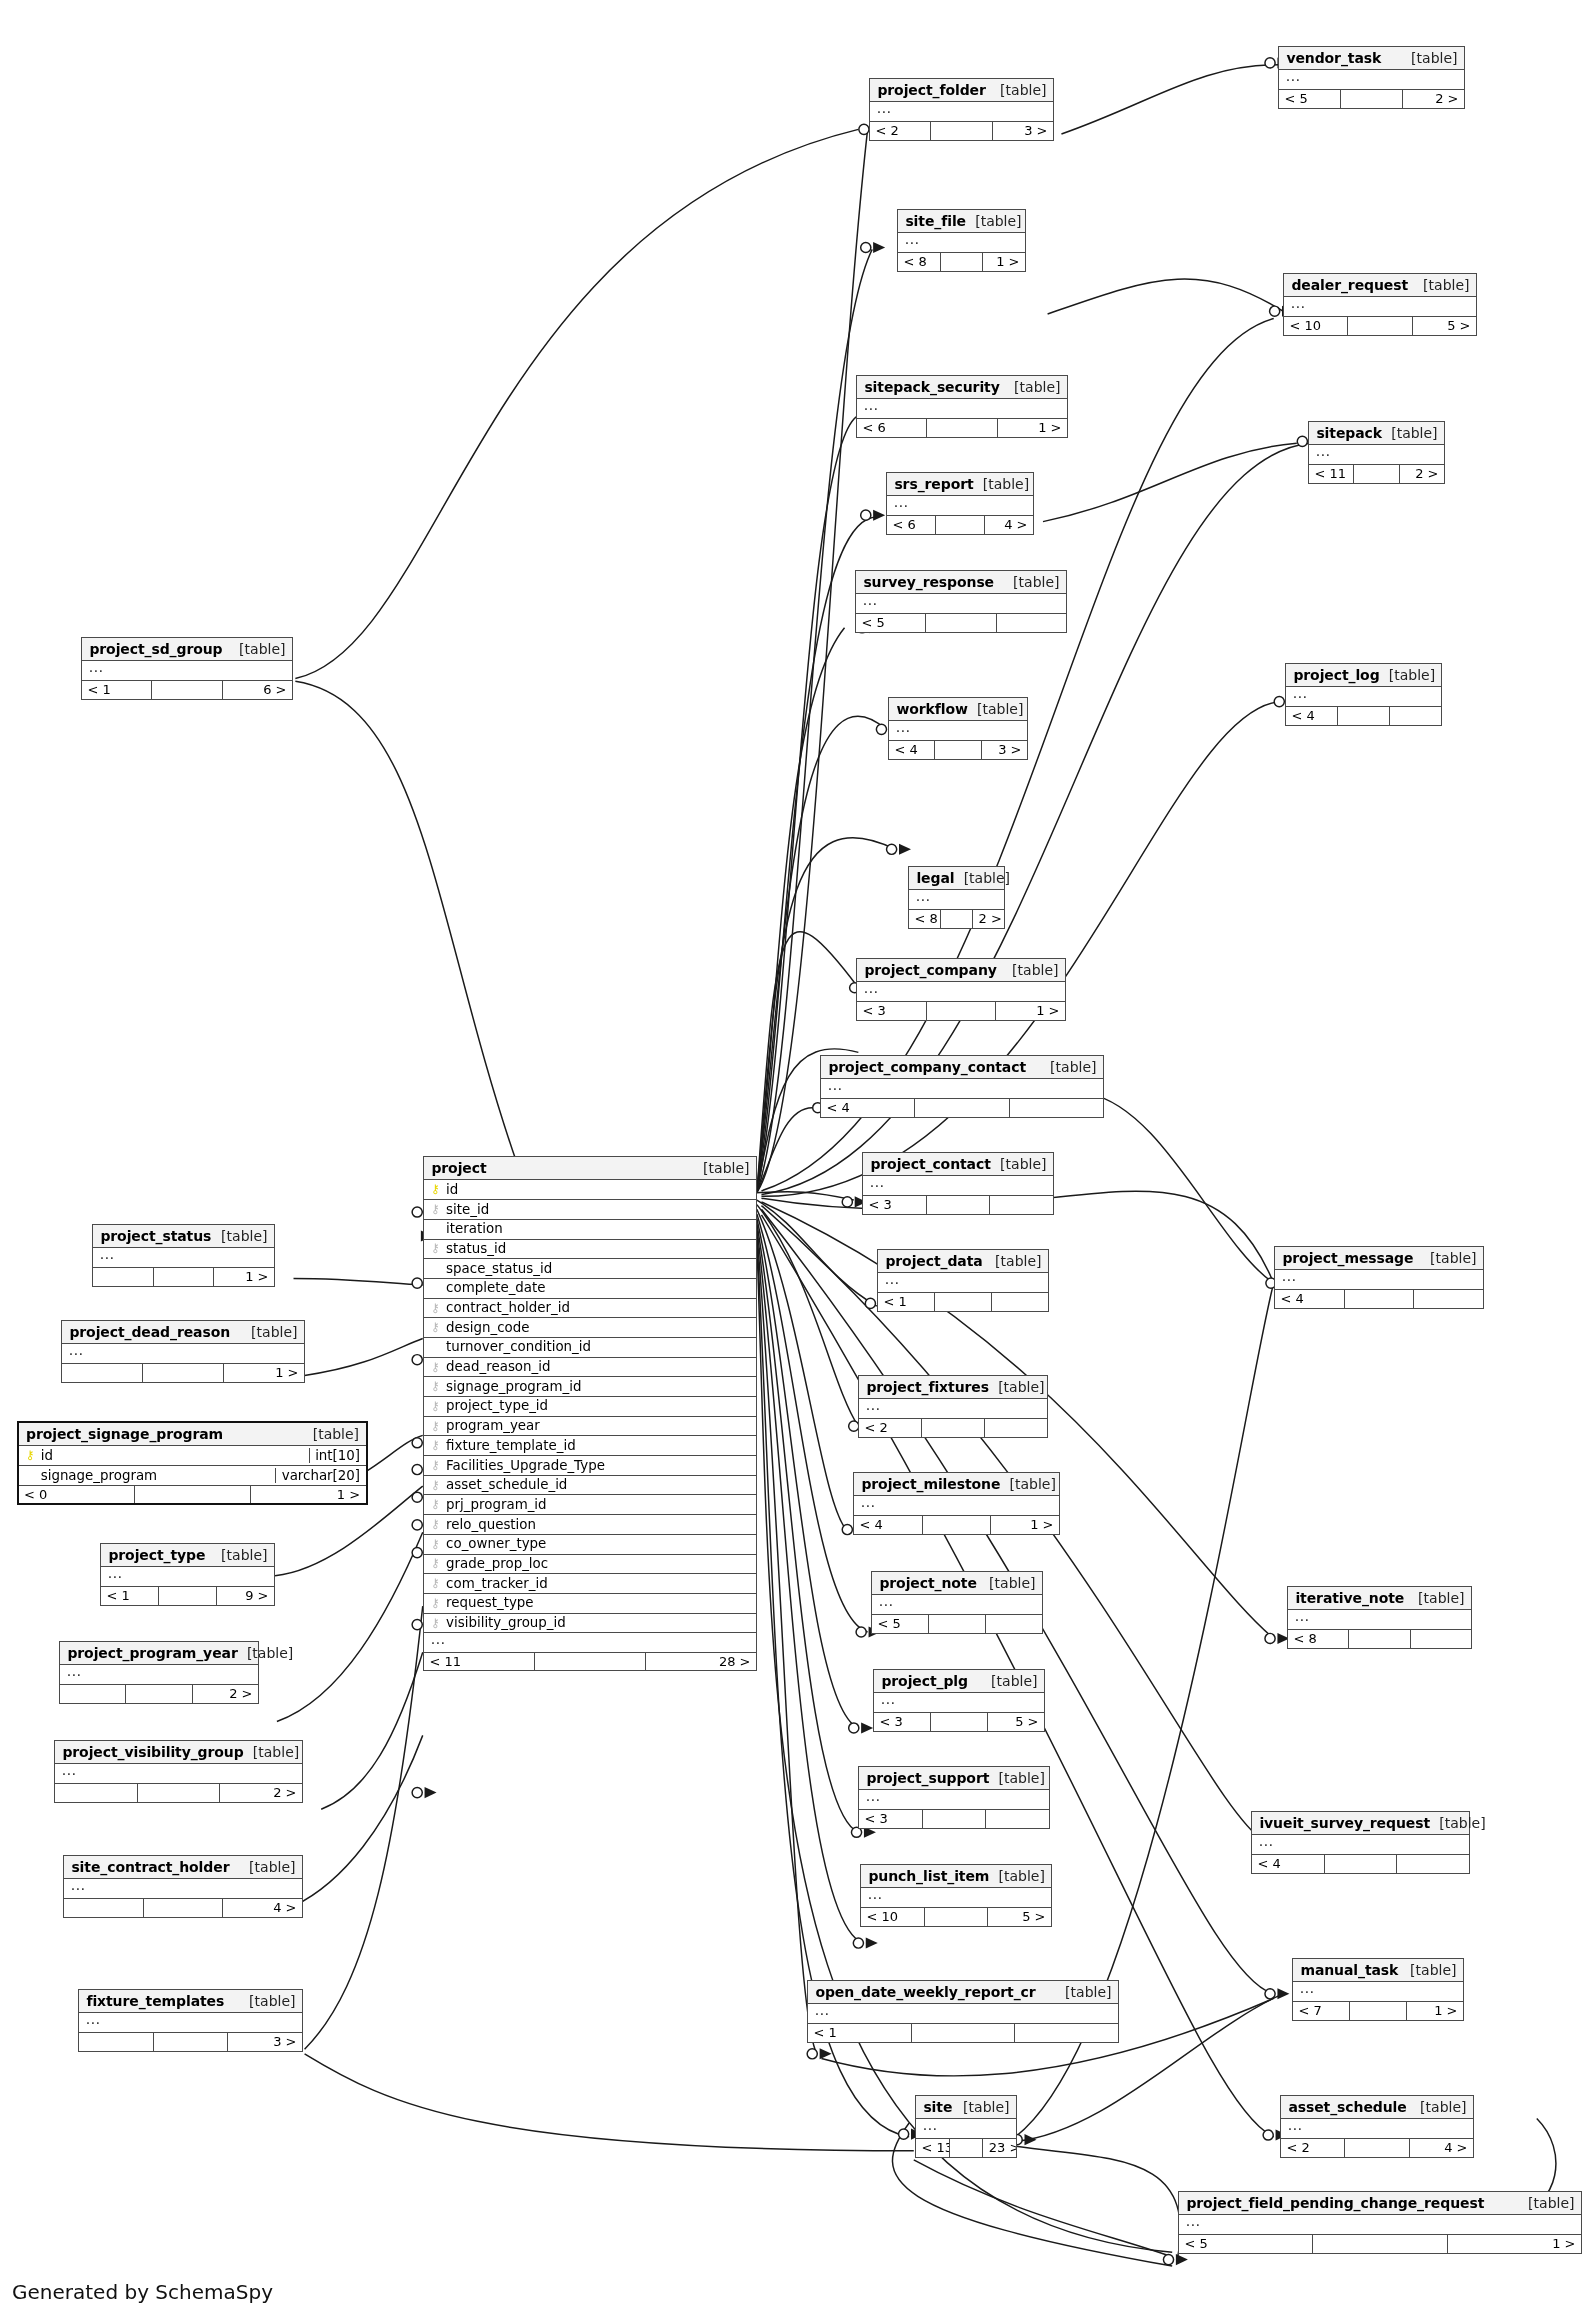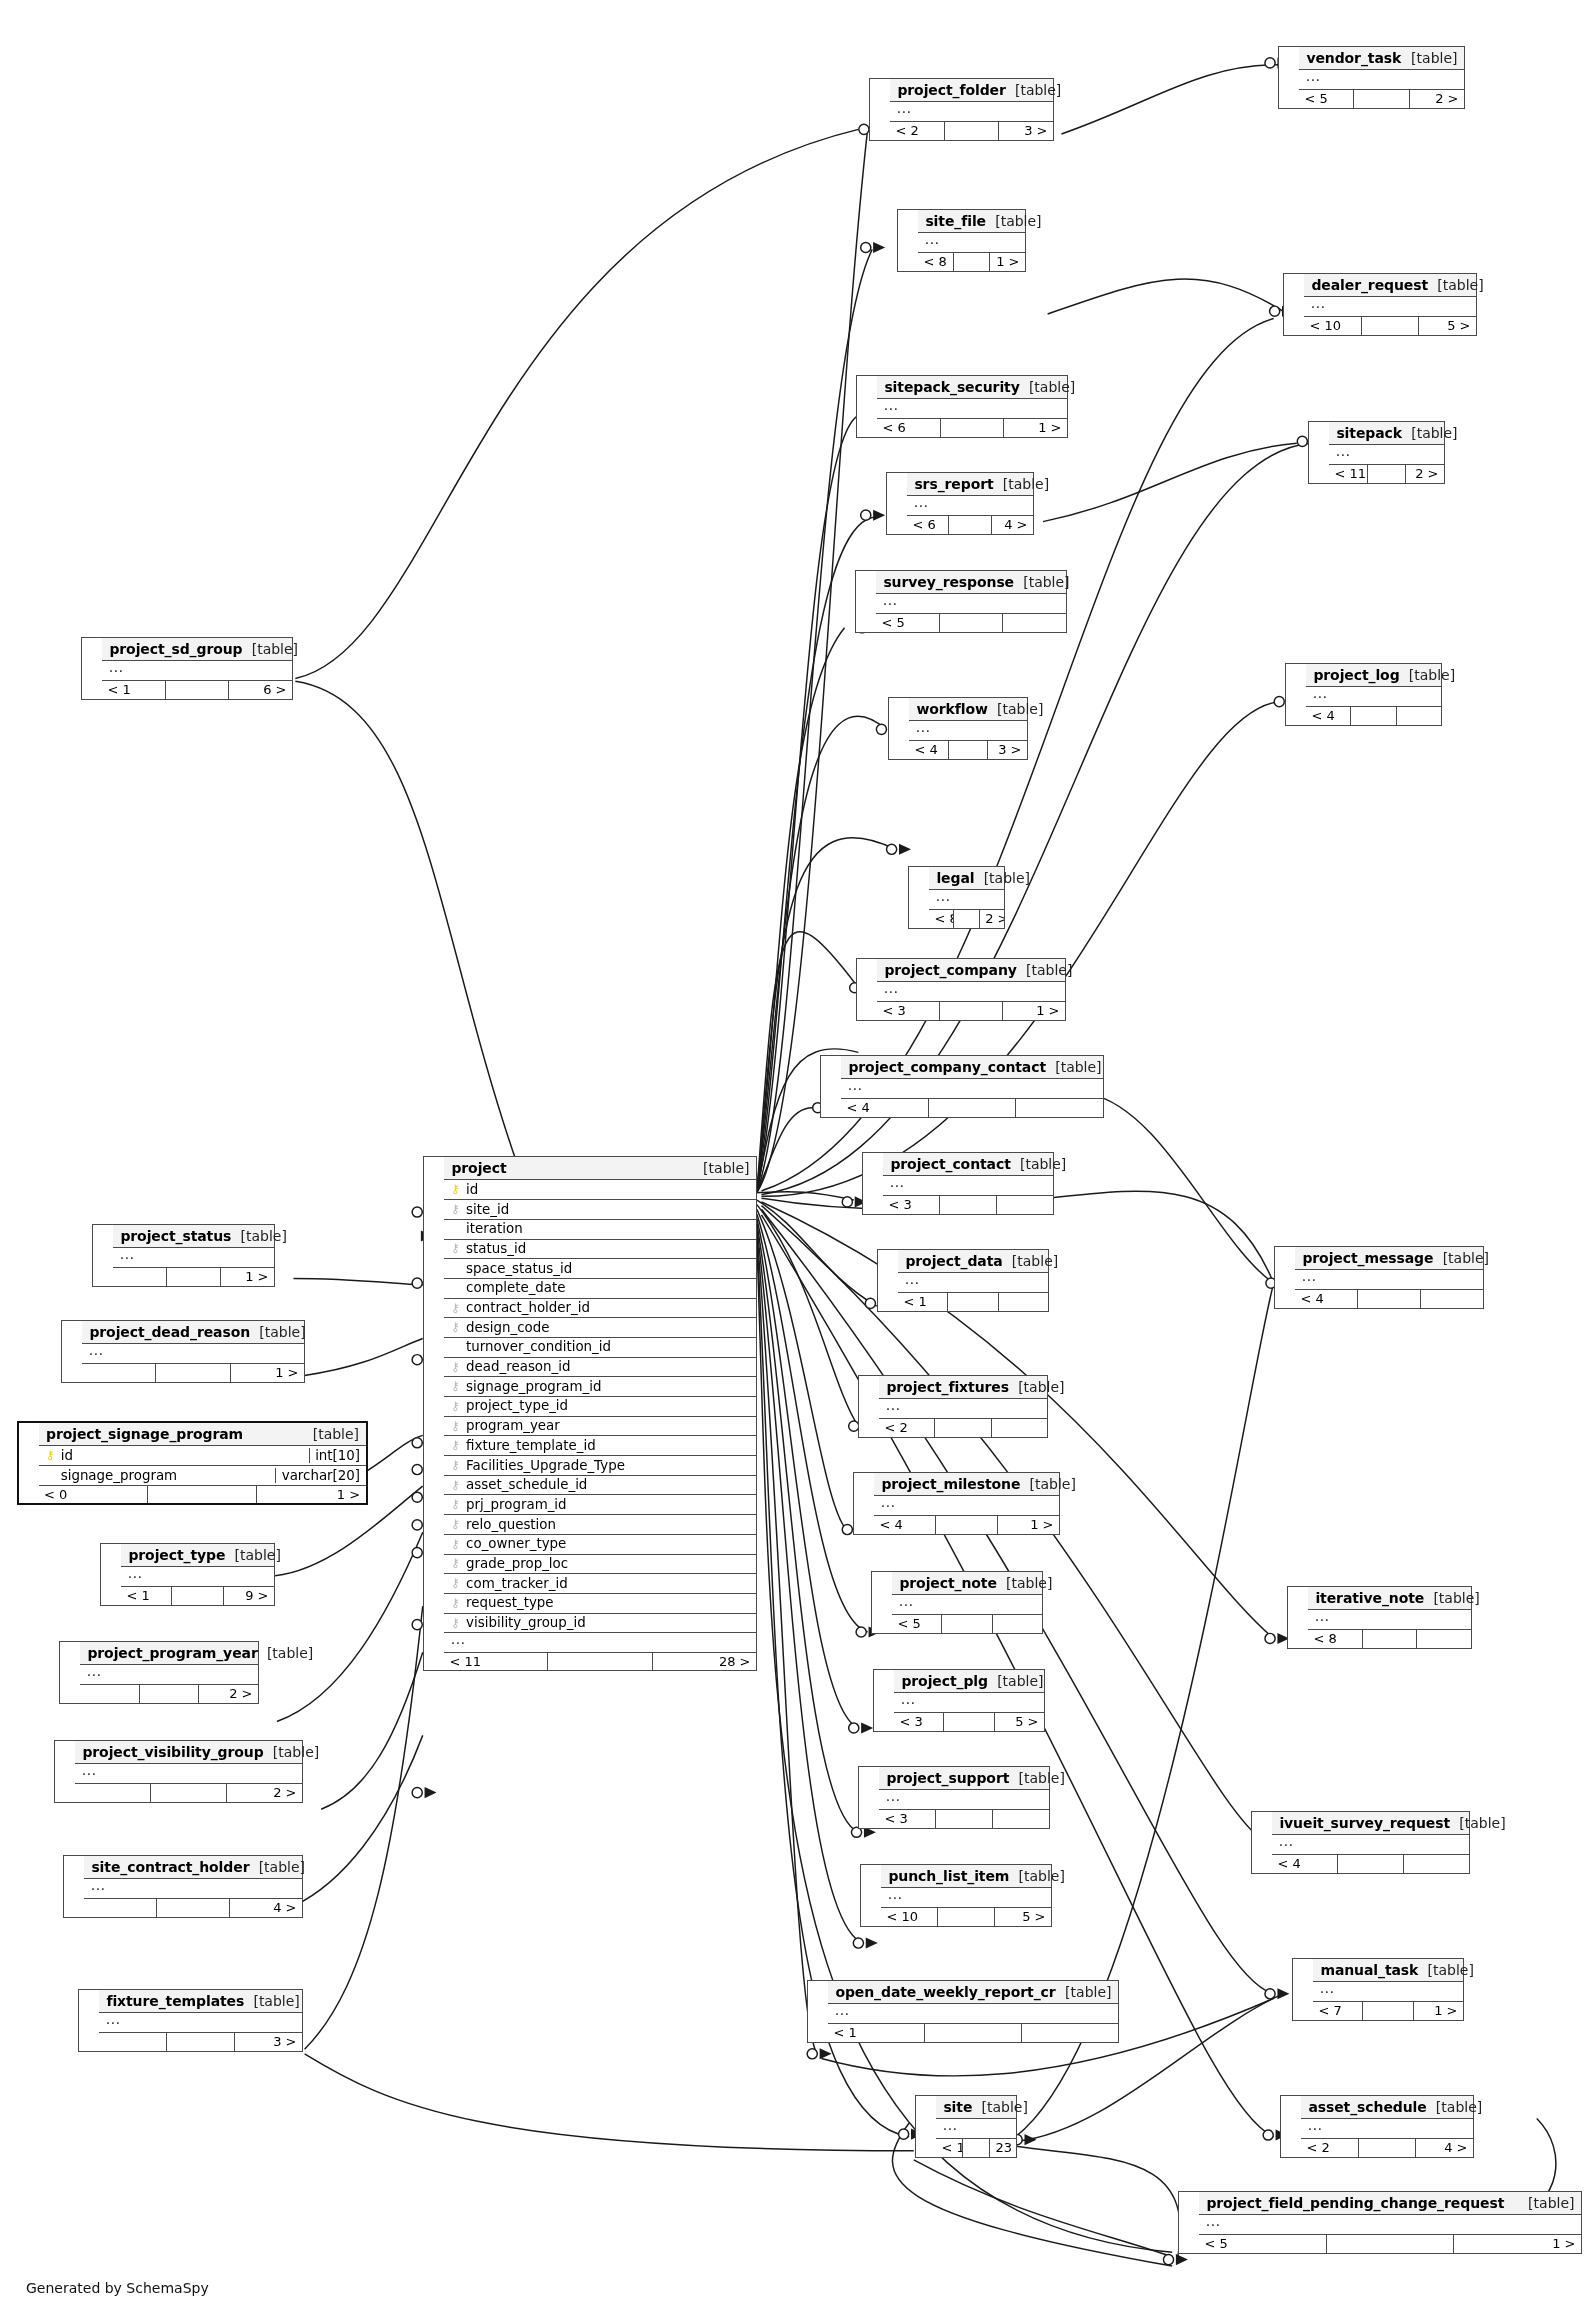--- a/index.html
+++ b/index.html
@@ -4,21 +4,21 @@
 <style>
   html,body{margin:0;padding:0;background:#ffffff;}
   body{font-family:"DejaVu Sans","Liberation Sans",sans-serif;}
   #canvas{position:relative;width:1594px;height:2317px;overflow:hidden;background:#fff;}
   svg#edges{position:absolute;left:0;top:0;width:1594px;height:2317px;pointer-events:none;}
   svg#edges path{fill:none;stroke:#1a1a1a;stroke-width:1.6;}
   svg#edges circle{fill:#ffffff;stroke:#1a1a1a;stroke-width:1.6;}
   svg#edges polygon{fill:#1a1a1a;}
 
   .tbl{position:absolute;box-sizing:border-box;border:1.4px solid #4a4a4a;background:#ffffff;
-       font-size:13.4px;color:#000;z-index:5;padding-left:20px;}
+       font-size:13.4px;color:#000;z-index:5;}
   .tbl.bold{border:2.3px solid #111;}
   .thead{display:flex;align-items:baseline;justify-content:space-between;
          background:#f3f3f3;border-bottom:1.4px solid #4a4a4a;
          padding:2.8px 6.5px 3.7px 7.4px;white-space:nowrap;}
   .tname{font-weight:bold;font-size:14px;letter-spacing:-0.1px;}
   .ttag{font-size:14px;color:#222;padding-left:9.2px;}
   .ellip{padding:0.9px 6.5px 3.7px 6.5px;border-bottom:1.4px solid #4a4a4a;min-height:14px;
          line-height:10px;color:#333;font-size:14.8px;letter-spacing:0.9px;}
   .foot{display:flex;}
   .foot > div{flex:1;border-right:1.1px solid #4a4a4a;padding:0.9px 5.5px;font-size:13px;min-height:15.7px;
@@ -28,21 +28,21 @@
 
   .cols{display:block;}
   .col{display:flex;align-items:center;border-bottom:1.1px solid #4a4a4a;
        padding:1.4px 5.5px 2.3px 5.5px;white-space:nowrap;font-size:13.4px;}
   .col .kicon{width:12px;display:inline-block;text-align:center;flex:0 0 12px;margin-right:4.6px;}
   .col .cname{flex:1;}
   .col .ctype{border-left:1.1px solid #4a4a4a;padding-left:5.5px;margin-left:5.5px;}
   .key-pk{color:#e8d600;font-size:12px;line-height:1;}
   .key-fk{color:#b9b9b9;font-size:12px;line-height:1;}
 
-  .credit{position:absolute;left:26px;top:2280px;font-size:14px;color:#111;}
+  .credit{position:absolute;left:12px;top:2280px;font-size:20px;color:#111;}
 </style>
 </head>
 <body>
 
 <div id="canvas">
 
   <svg id="edges" viewBox="0 0 1727 2510">
     <g>
 
       <path d="M820,1292 C880,1200 900,500 940,140"></path>

